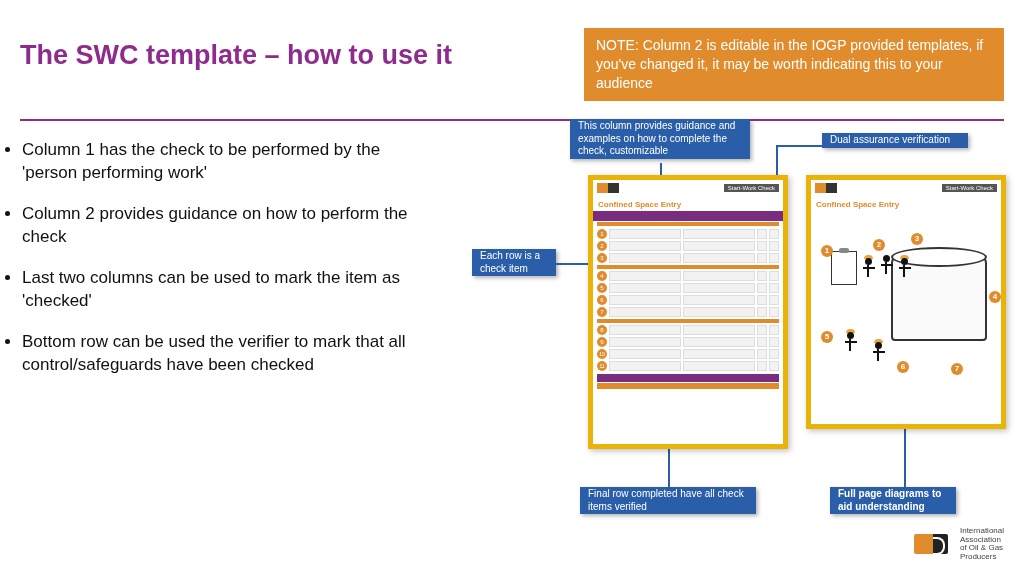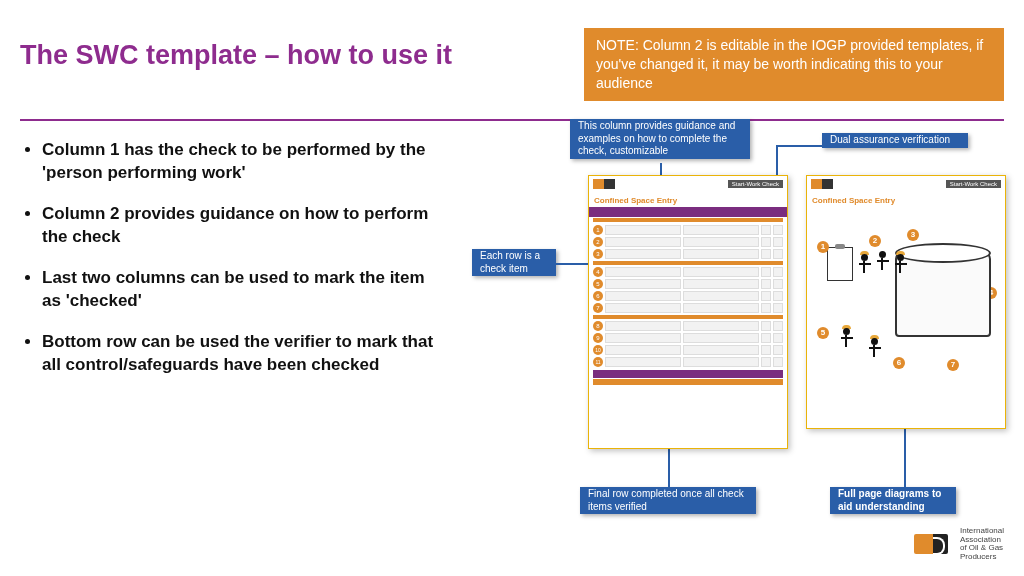--- a/index.html
+++ b/index.html
@@ -44,43 +44,42 @@
     padding: 18px 20px 0 20px;
     gap: 20px;
   }
   .bullets {
     width: 420px;
     font-size: 17px;
     line-height: 1.35;
     color: #111;
   }
   .bullets li {
-    margin: 0 0 18px 22px;
-    font-weight: bold;
+    margin: 0 0 18px 2px;
   }
   .diagram-area {
     position: relative;
     flex: 1;
     height: 400px;
   }
   .callout {
     position: absolute;
     background: #2a5ea8;
     color: #fff;
     font-size: 10px;
     line-height: 1.25;
     padding: 1px 8px;
     text-align: left;
     box-shadow: 2px 2px 4px rgba(0,0,0,.3);
   }
   .pointer { position:absolute; background:#2a5ea8; }
   .card {
     position: absolute;
     background: #fff;
-    border: 1px solid #eab308;
+    border: 5px solid #eab308;
     box-shadow: 2px 2px 6px rgba(0,0,0,.25);
   }
   .card-hdr { display:flex; justify-content:space-between; align-items:center; padding:3px 4px; }
   .card-logo { width:22px; height:10px; background:linear-gradient(90deg,#e08b2c 50%,#333 50%); }
   .card-tag { background:#555; color:#fff; font-size:6px; padding:1px 4px; }
   .card-title { color:#e08b2c; font-size:8px; font-weight:bold; padding:4px 5px 2px; }
   .card-bar   { height:10px; background:#7a2d7f; margin:0 0 0 0; }
   .card-sub   { height:4px; background:#e08b2c; margin:1px 4px; }
   .tbl { margin:3px 4px; }
   .tbl-row { display:flex; gap:2px; margin-bottom:2px; }
@@ -132,21 +131,21 @@
     <div class="callout" style="left:110px; top:-20px; width:180px;">This column provides guidance and examples on how to complete the check, customizable</div>
     <div class="pointer" style="left:200px; top:24px; width:2px; height:54px;"></div>
 
     <div class="callout" style="left:362px; top:-6px; width:146px;">Dual assurance verification</div>
     <div class="pointer" style="left:316px; top:6px; width:46px; height:2px;"></div>
     <div class="pointer" style="left:316px; top:6px; width:2px; height:80px;"></div>
 
     <div class="callout" style="left:12px; top:110px; width:84px;">Each row is a check item</div>
     <div class="pointer" style="left:96px; top:124px; width:36px; height:2px;"></div>
 
-    <div class="callout" style="left:120px; top:348px; width:176px;">Final row completed once all check items verified</div>
+    <div class="callout" style="left:120px; top:348px; width:176px;">Final row completed have all check items verified</div>
     <div class="pointer" style="left:208px; top:306px; width:2px; height:42px;"></div>
 
     <div class="callout" style="left:370px; top:348px; width:126px;font-weight:bold;">Full page diagrams to aid understanding</div>
     <div class="pointer" style="left:444px; top:288px; width:2px; height:60px;"></div>
 
     <div class="card" style="left:128px; top:36px; width:200px; height:274px;">
       <div class="card-hdr">
         <div class="card-logo"></div>
         <div class="card-tag">Start-Work Check</div>
       </div>

